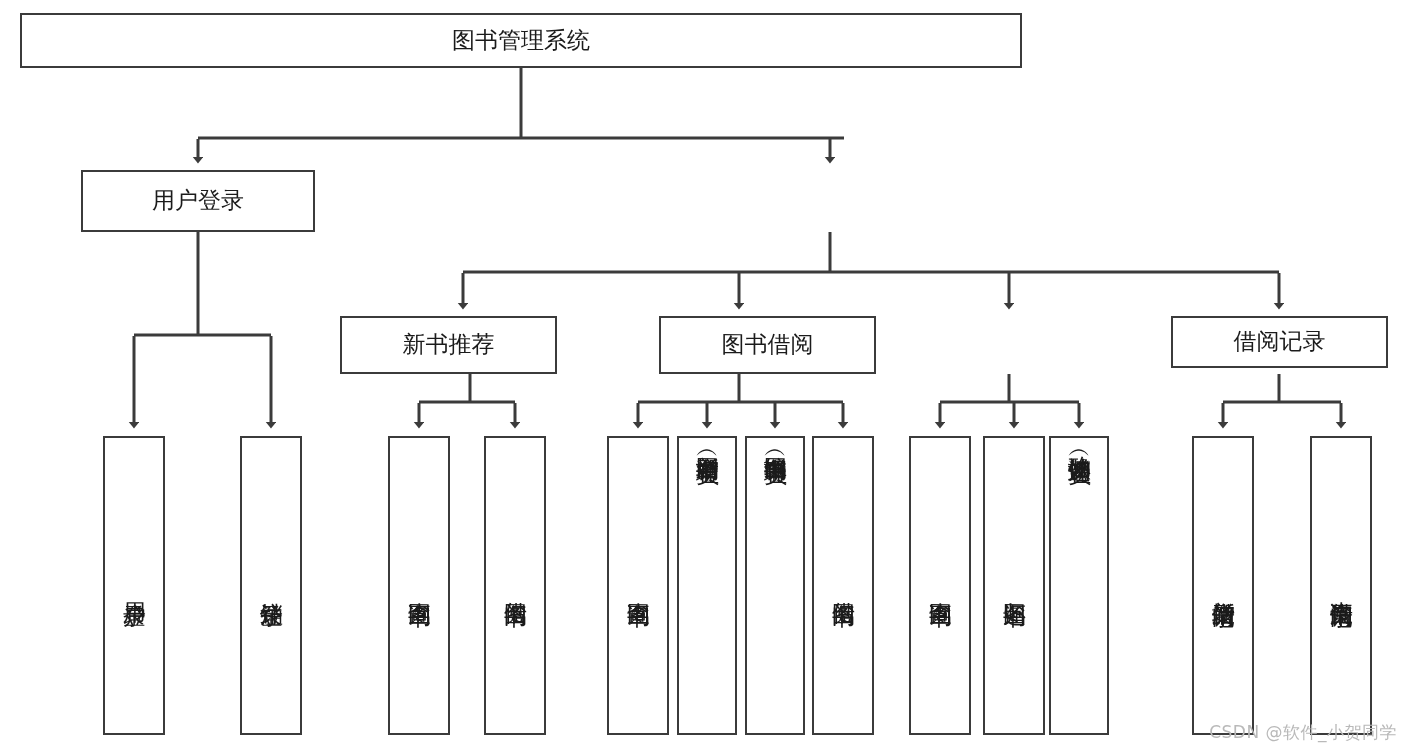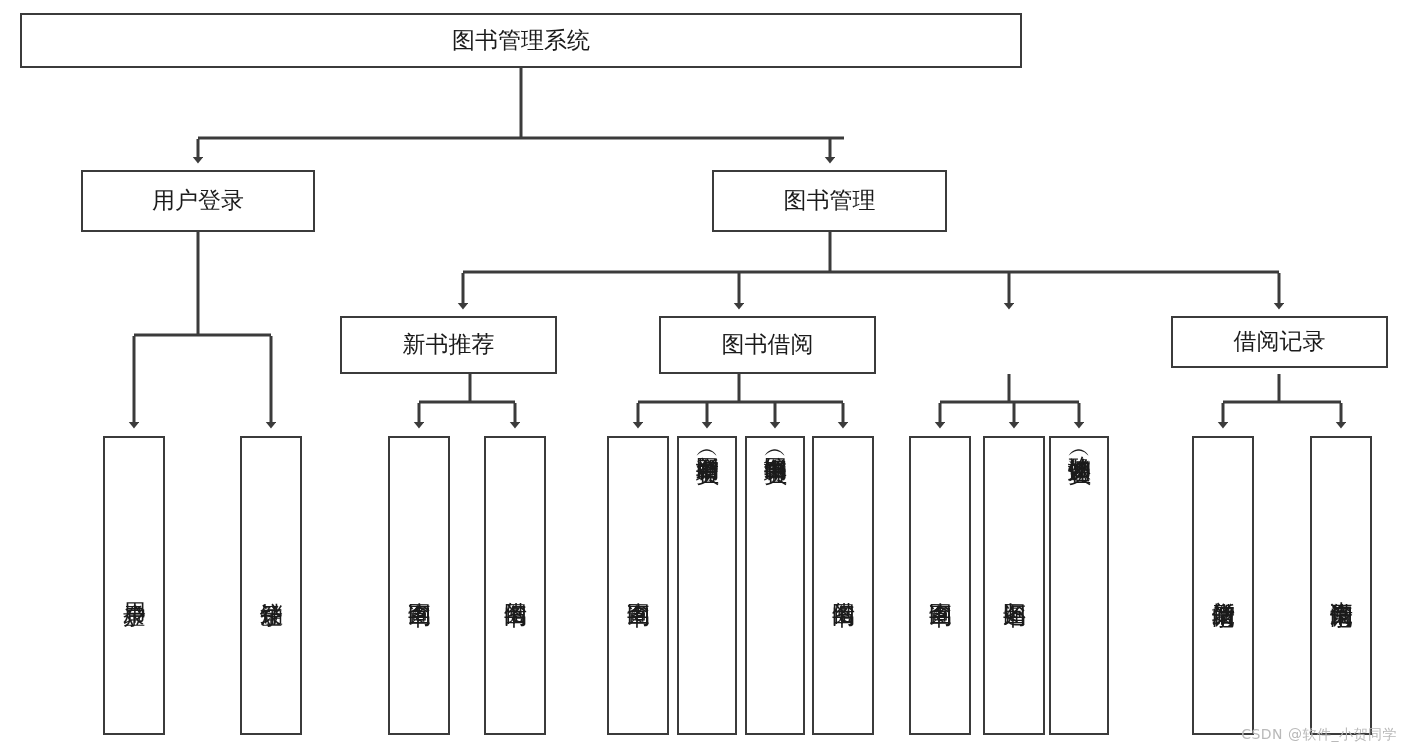--- a/index.html
+++ b/index.html
@@ -49,21 +49,21 @@
     writing-mode: vertical-rl;
     text-orientation: upright;
     line-height: 1.12;
     letter-spacing: 1px;
     white-space: nowrap;
   }
   .watermark {
     position: absolute;
     right: 8px;
     bottom: 3px;
-    font-size: 14px;
+    font-size: 17px;
     color: #b9b9b9;
     letter-spacing: 0.5px;
     user-select: none;
     white-space: nowrap;
     text-align: center;
   }
 </style>
 </head>
 <body>
 
@@ -135,23 +135,20 @@
   </svg>
 
   <div class="node-box" style="left:20px; top:13px; width:1002px; height:55px;">
     <span class="node-label h-label">图书管理系统</span>
   </div>
 
   <div class="node-box" style="left:81px; top:170px; width:234px; height:62px;">
     <span class="node-label h-label">用户登录</span>
   </div>
 
-  <div class="node-box" style="left:712px; top:170px; width:235px; height:62px;">
-    <span class="node-label h-label">图书管理</span>
-  </div>
 
   <div class="node-box" style="left:340px; top:316px; width:217px; height:58px;">
     <span class="node-label h-label">新书推荐</span>
   </div>
 
   <div class="node-box" style="left:631px; top:316px; width:217px; height:58px;margin-left:28px;">
     <span class="node-label h-label">图书借阅</span>
   </div>
 
 

